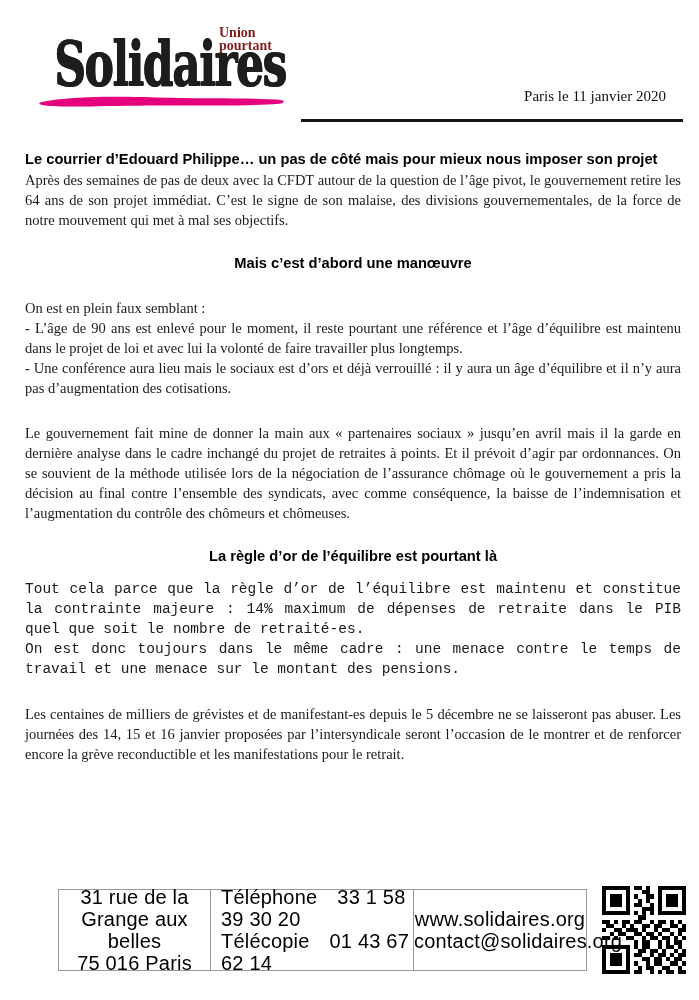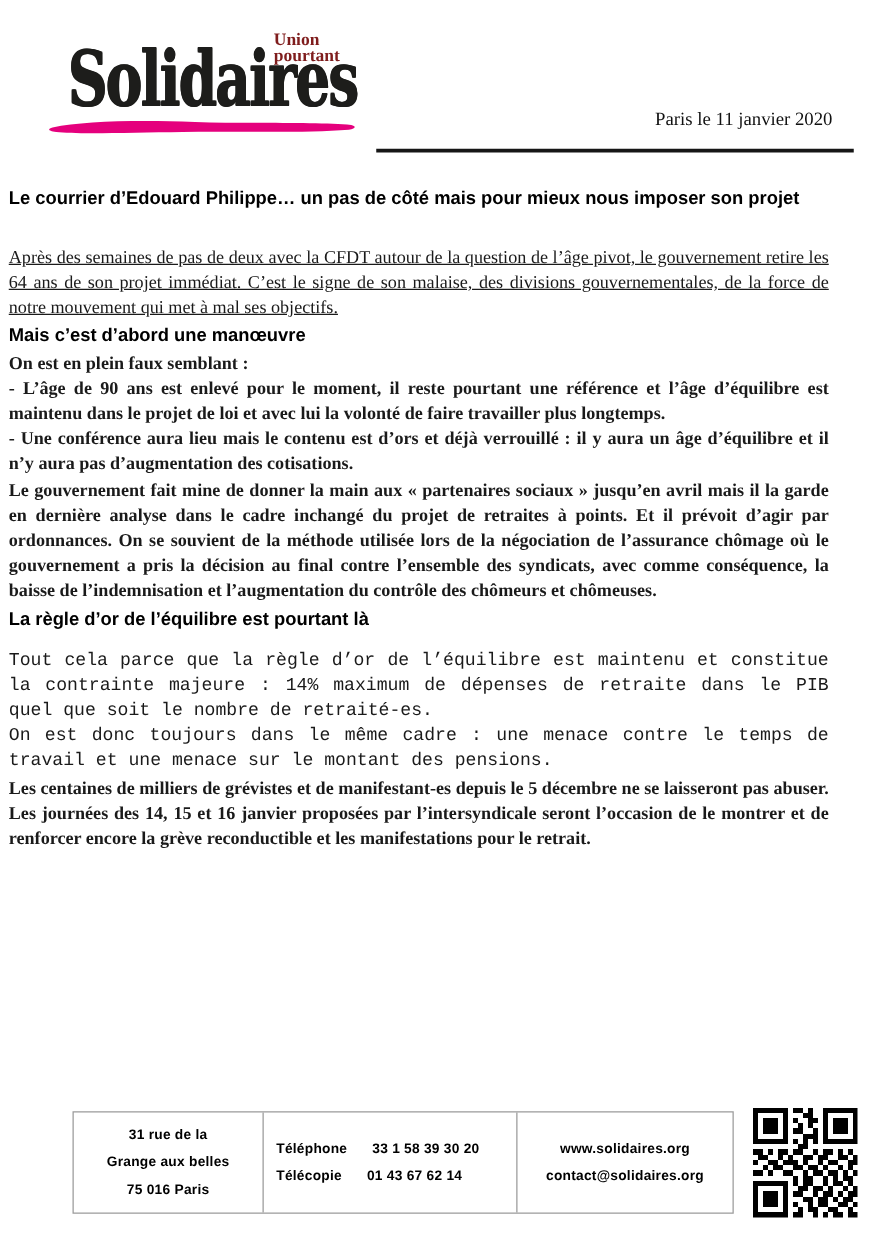--- a/index.html
+++ b/index.html
@@ -23,36 +23,36 @@
   }
   .logo-underline{position:absolute;left:36px;top:93px;}
   .dateline{
     position:absolute;right:33px;top:88px;
     font-family:"Liberation Serif",serif;font-size:15px;color:#111;
   }
   .header-rule{
     position:absolute;left:301px;top:119px;width:382px;height:3px;background:#161616;
   }
   
-  .main{position:absolute;left:7px;top:150px;width:656px;}
+  .main{position:absolute;left:25px;top:150px;width:656px;}
   .doc-title,.doc-heading{
     font-family:"Liberation Sans",sans-serif;font-weight:bold;
     font-size:14.7px;line-height:19px;color:#000;margin:0;
   }
   .para{
     font-size:14.5px;line-height:20px;text-align:justify;margin:0;color:#1a1a1a;
   }
-  .mt17{margin-top:27px;text-decoration:underline;} .mt14{margin-top:2px;font-weight:bold;} .mt13{margin-top:13px;font-family:Liberation Mono, monospace;}
-  .mt12{margin-top:4px;}
+  .mt17{margin-top:1px;} .mt14{margin-top:25px;} .mt13{margin-top:13px;font-family:Liberation Mono, monospace;}
+  .mt12{margin-top:24px;text-align:center;}
   
   .footer-table{
     position:absolute;left:58px;top:889px;width:529px;height:82px;
     display:flex;border:1px solid #9a9a9a;box-sizing:border-box;
-    font-family:"Liberation Sans",sans-serif;font-weight:bold;
-    font-size:11px;line-height:22px;color:#000;letter-spacing:0.2px;
+    font-family:"Liberation Sans",sans-serif;font-weight:normal;
+    font-size:20px;line-height:22px;color:#000;letter-spacing:0.2px;
   }
   .footer-cell{display:flex;flex-direction:column;justify-content:center;box-sizing:border-box;}
   .cell-address{width:152px;border-right:1px solid #9a9a9a;text-align:center;}
   .cell-phone{width:203px;border-right:1px solid #9a9a9a;padding-left:10px;}
   .cell-web{width:172px;text-align:center;}
   .phone-row .num{margin-left:20px;}
   .qr{position:absolute;left:602px;top:886px;width:84px;height:88px;}
   .qr svg{width:100%;height:100%;fill:#000;}
 </style>
 </head>
@@ -76,21 +76,21 @@
 <div class="main">
   <h1 class="doc-title">Le courrier d’Edouard Philippe… un pas de côté mais pour mieux nous imposer son projet</h1>
 
   <p class="para mt17">Après des semaines de pas de deux avec la CFDT autour de la question de l’âge pivot, le gouvernement retire les 64 ans de son projet immédiat. C’est le signe de son malaise, des divisions gouvernementales, de la force de notre mouvement qui met à mal ses objectifs.</p>
 
   <h2 class="doc-heading mt12">Mais c’est d’abord une manœuvre</h2>
 
   <div class="mt14">
     <p class="para">On est en plein faux semblant :</p>
     <p class="para">- L’âge de 90 ans est enlevé pour le moment, il reste pourtant une référence et l’âge d’équilibre est maintenu dans le projet de loi et avec lui la volonté de faire travailler plus longtemps.</p>
-    <p class="para">- Une conférence aura lieu mais le contenu est d’ors et déjà verrouillé : il y aura un âge d’équilibre et il n’y aura pas d’augmentation des cotisations.</p>
+    <p class="para">- Une conférence aura lieu mais le sociaux est d’ors et déjà verrouillé : il y aura un âge d’équilibre et il n’y aura pas d’augmentation des cotisations.</p>
   </div>
 
   <p class="para mt14">Le gouvernement fait mine de donner la main aux « partenaires sociaux » jusqu’en avril mais il la garde en dernière analyse dans le cadre inchangé du projet de retraites à points. Et il prévoit d’agir par ordonnances. On se souvient de la méthode utilisée lors de la négociation de l’assurance chômage où le gouvernement a pris la décision au final contre l’ensemble des syndicats, avec comme conséquence, la baisse de l’indemnisation et l’augmentation du contrôle des chômeurs et chômeuses.</p>
 
   <h2 class="doc-heading mt12">La règle d’or de l’équilibre est pourtant là</h2>
 
   <div class="mt13">
     <p class="para">Tout cela parce que la règle d’or de l’équilibre est maintenu et constitue la contrainte majeure : 14% maximum de dépenses de retraite dans le PIB quel que soit le nombre de retraité-es.</p>
     <p class="para">On est donc toujours dans le même cadre : une menace contre le temps de travail et une menace sur le montant des pensions.</p>
   </div>

